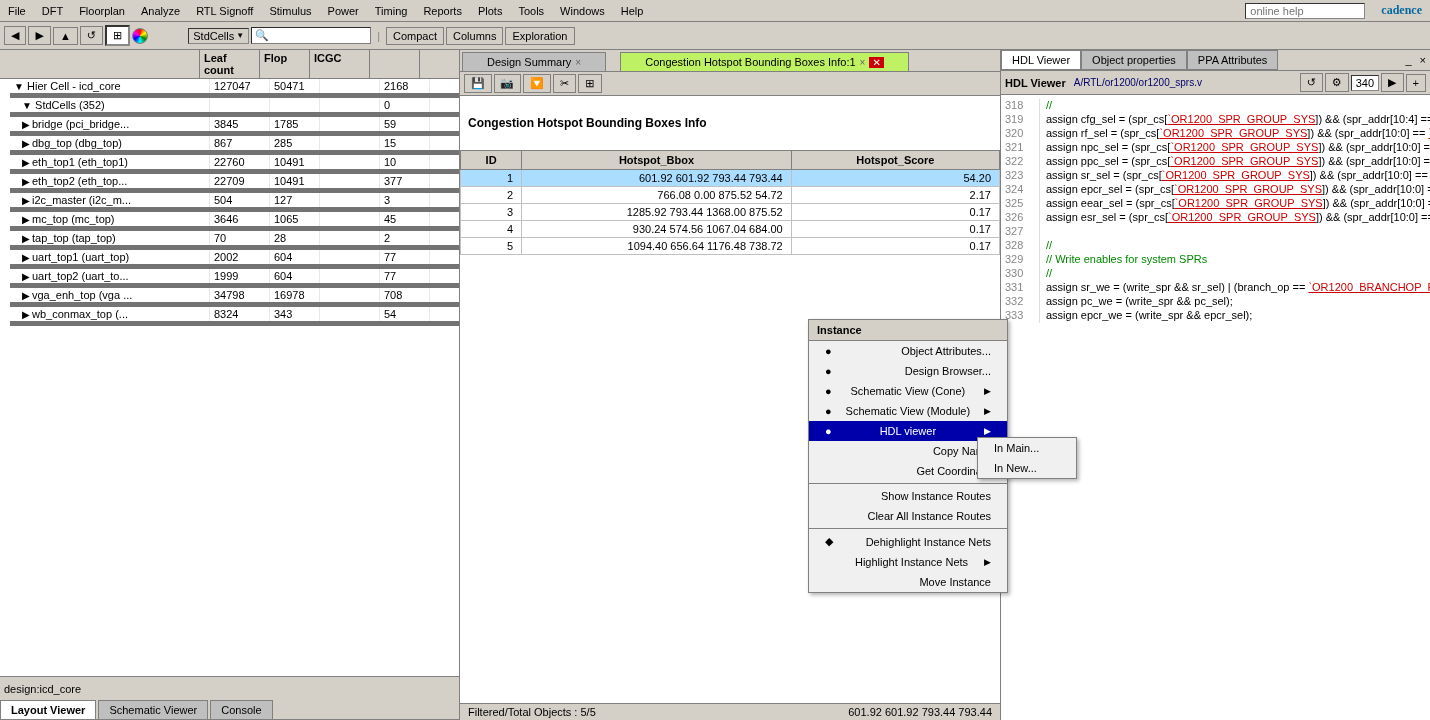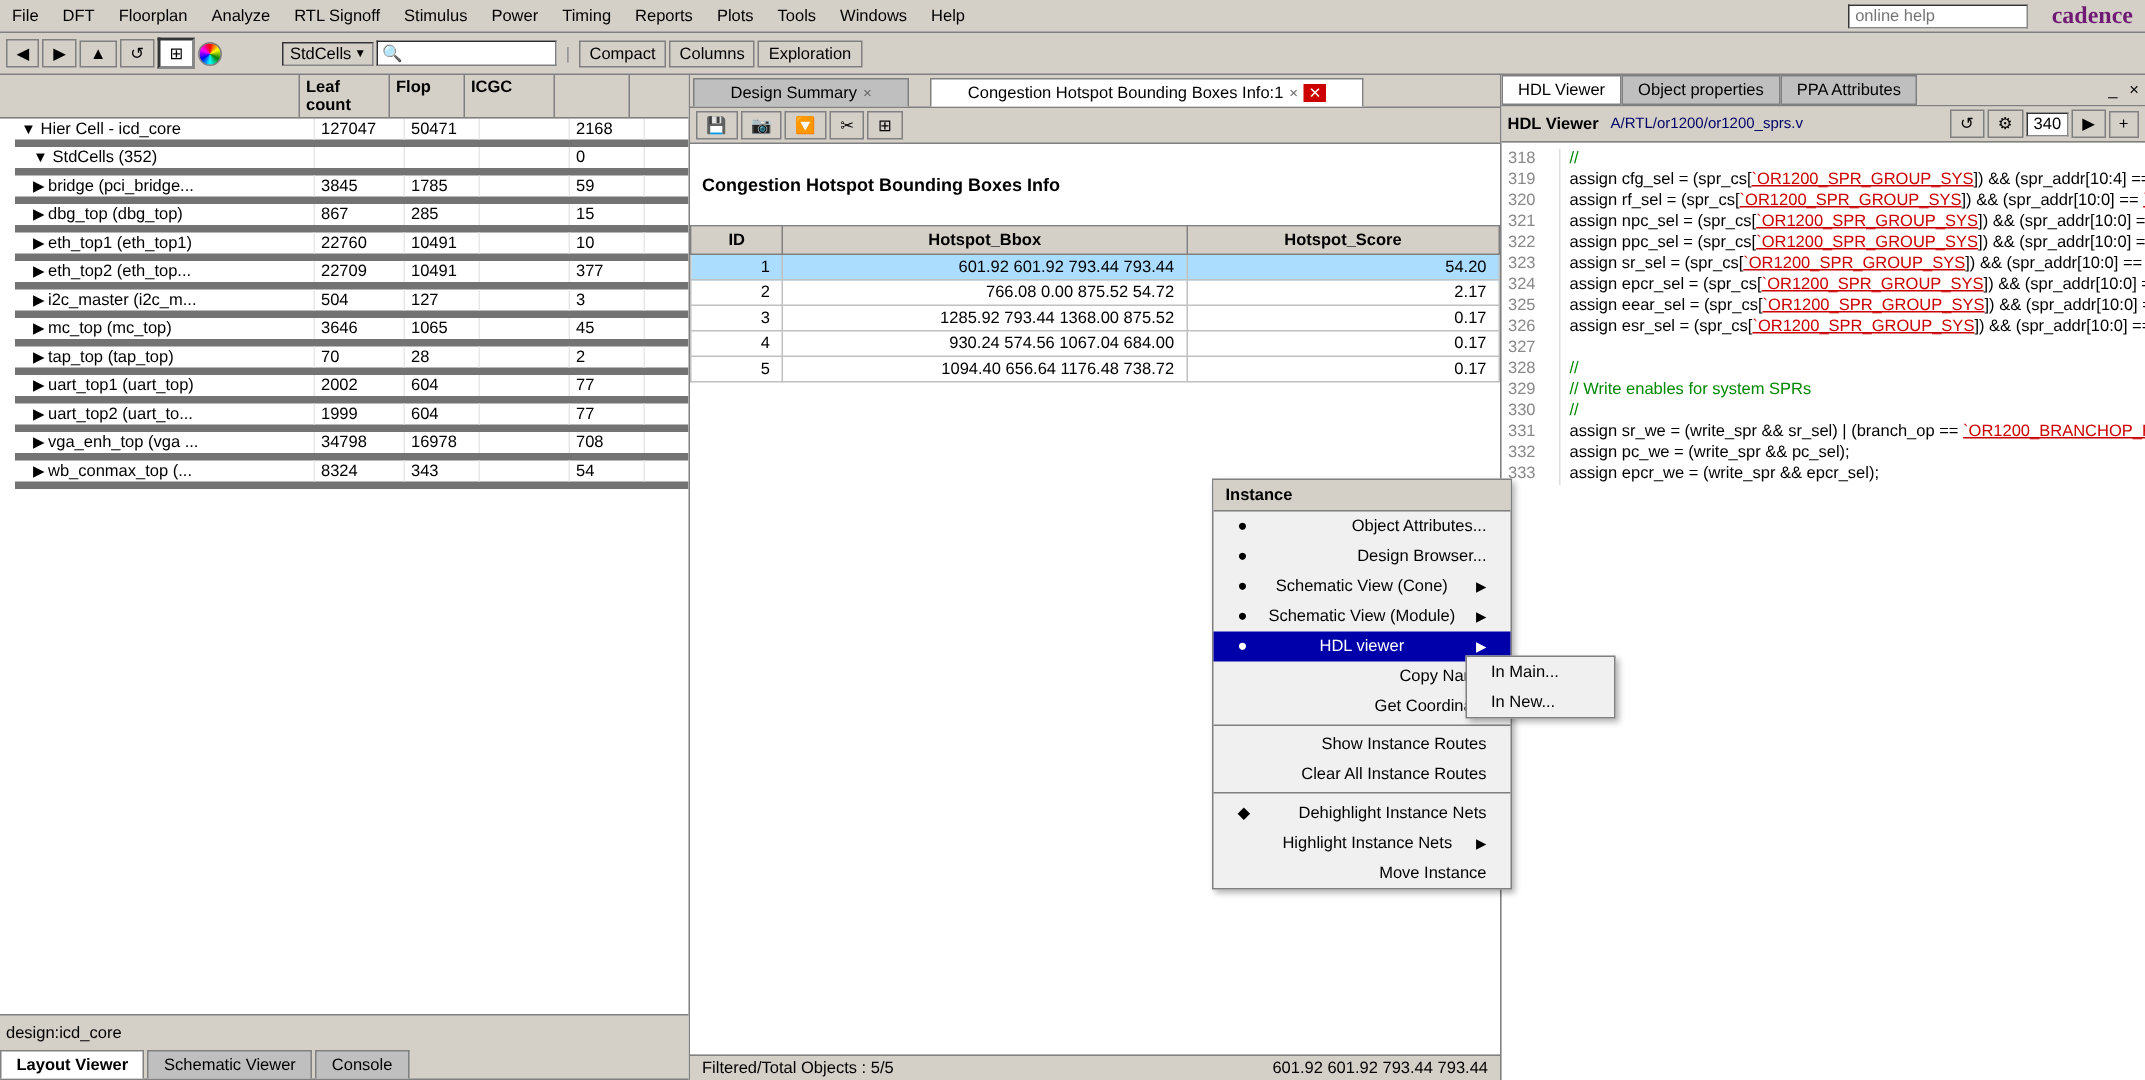--- a/index.html
+++ b/index.html
@@ -41,21 +41,21 @@
     .tab-bar { display: flex; background: #d4d0c8; border-bottom: 1px solid #808080; }
     .tab { padding: 3px 10px; border: 1px solid #808080; border-bottom: none; background: #bfbfbf; cursor: pointer; margin-right: 2px; font-size: 11px; }
     .tab.active { background: #fff; font-weight: bold; }
 
     
     #center-panel { flex: 1; display: flex; flex-direction: column; background: #fff; }
 
     
     #top-tabs { display: flex; background: #d4d0c8; border-bottom: 1px solid #808080; align-items: center; }
     .top-tab { padding: 3px 24px; border: 1px solid #808080; border-bottom: none; background: #bfbfbf; cursor: pointer; margin: 2px 2px 0; font-size: 11px; display: flex; align-items: center; gap: 4px; }
-    .top-tab.active { background: #ffffff; margin-left: 12px; }
+    .top-tab.active { background: #bef264; margin-left: 12px; }
     .tab-close { font-size: 10px; cursor: pointer; color: #666; }
     .close-btn { background: #cc0000; color: #fff; border: none; padding: 0 3px; cursor: pointer; font-size: 10px; }
 
     
     #congestion-panel { flex: 1; display: flex; flex-direction: column; }
     #congestion-toolbar { background: #d4d0c8; padding: 2px 4px; border-bottom: 1px solid #808080; display: flex; gap: 2px; }
     #congestion-title { padding: 20px 8px; font-size: 12px; font-weight: bold; }
     
     
     #congestion-table { flex: 1; overflow: auto; }
@@ -88,21 +88,21 @@
     #context-menu { position: fixed; top: 319px; left: 808px; background: #f0f0f0; border: 1px solid #808080; z-index: 1000; min-width: 200px; box-shadow: 2px 2px 4px rgba(0,0,0,0.3); }
     .ctx-header { background: #d4d0c8; padding: 4px 8px; font-weight: bold; border-bottom: 1px solid #808080; }
     .ctx-item { padding: 4px 16px; cursor: pointer; display: flex; align-items: center; justify-content: space-between; }
     .ctx-item.has-sub::after { content: '▶'; font-size: 9px; }
     .ctx-separator { border-bottom: 1px solid #808080; margin: 2px 0; }
     
     
     #hdl-submenu { position: fixed; top: 437px; left: 977px; background: #f0f0f0; border: 1px solid #808080; z-index: 1001; min-width: 100px; box-shadow: 2px 2px 4px rgba(0,0,0,0.3); }
 
     .dropdown-arrow { font-size: 8px; }
-    .logo { font-family: serif; font-size: 16px; font-weight: bold; color: #701a75; padding: 0 8px; }
+    .logo { font-family: serif; font-size: 12px; font-weight: bold; color: #0369a1; padding: 0 8px; }
     
     #search-global { display: flex; align-items: center; gap: 4px; padding: 0 8px; }
     #search-global input { border: 1px inset #888; padding: 1px 4px; font-size: 11px; background: #fff; }
   </style>
 </head>
 <body>
 
 <div id="menubar">
   <span class="menu-item">File</span>
   <span class="menu-item">DFT</span>

